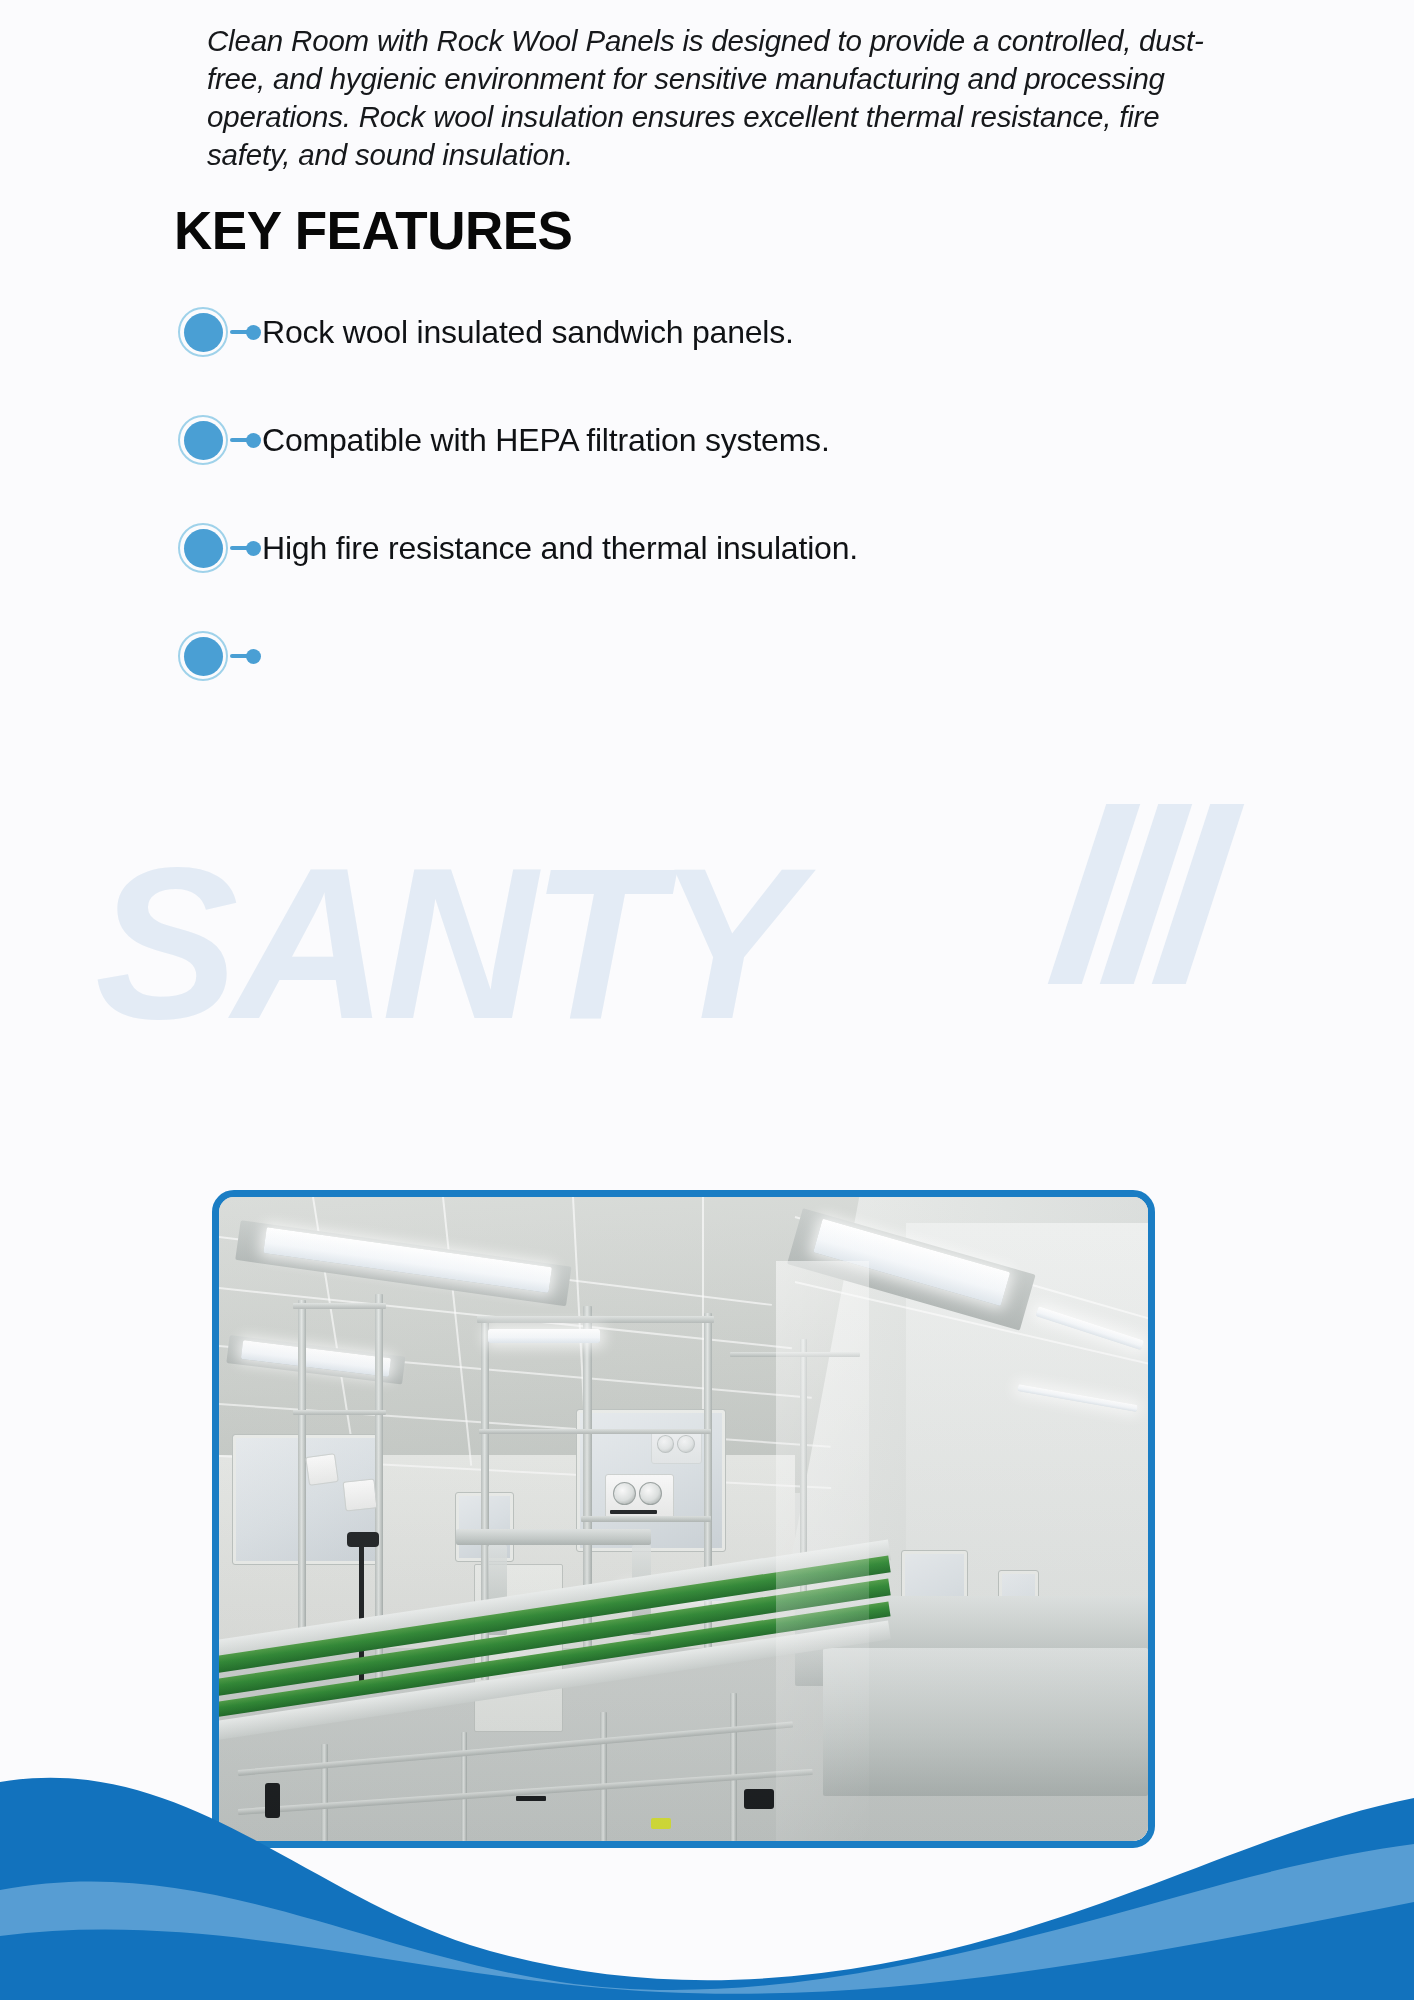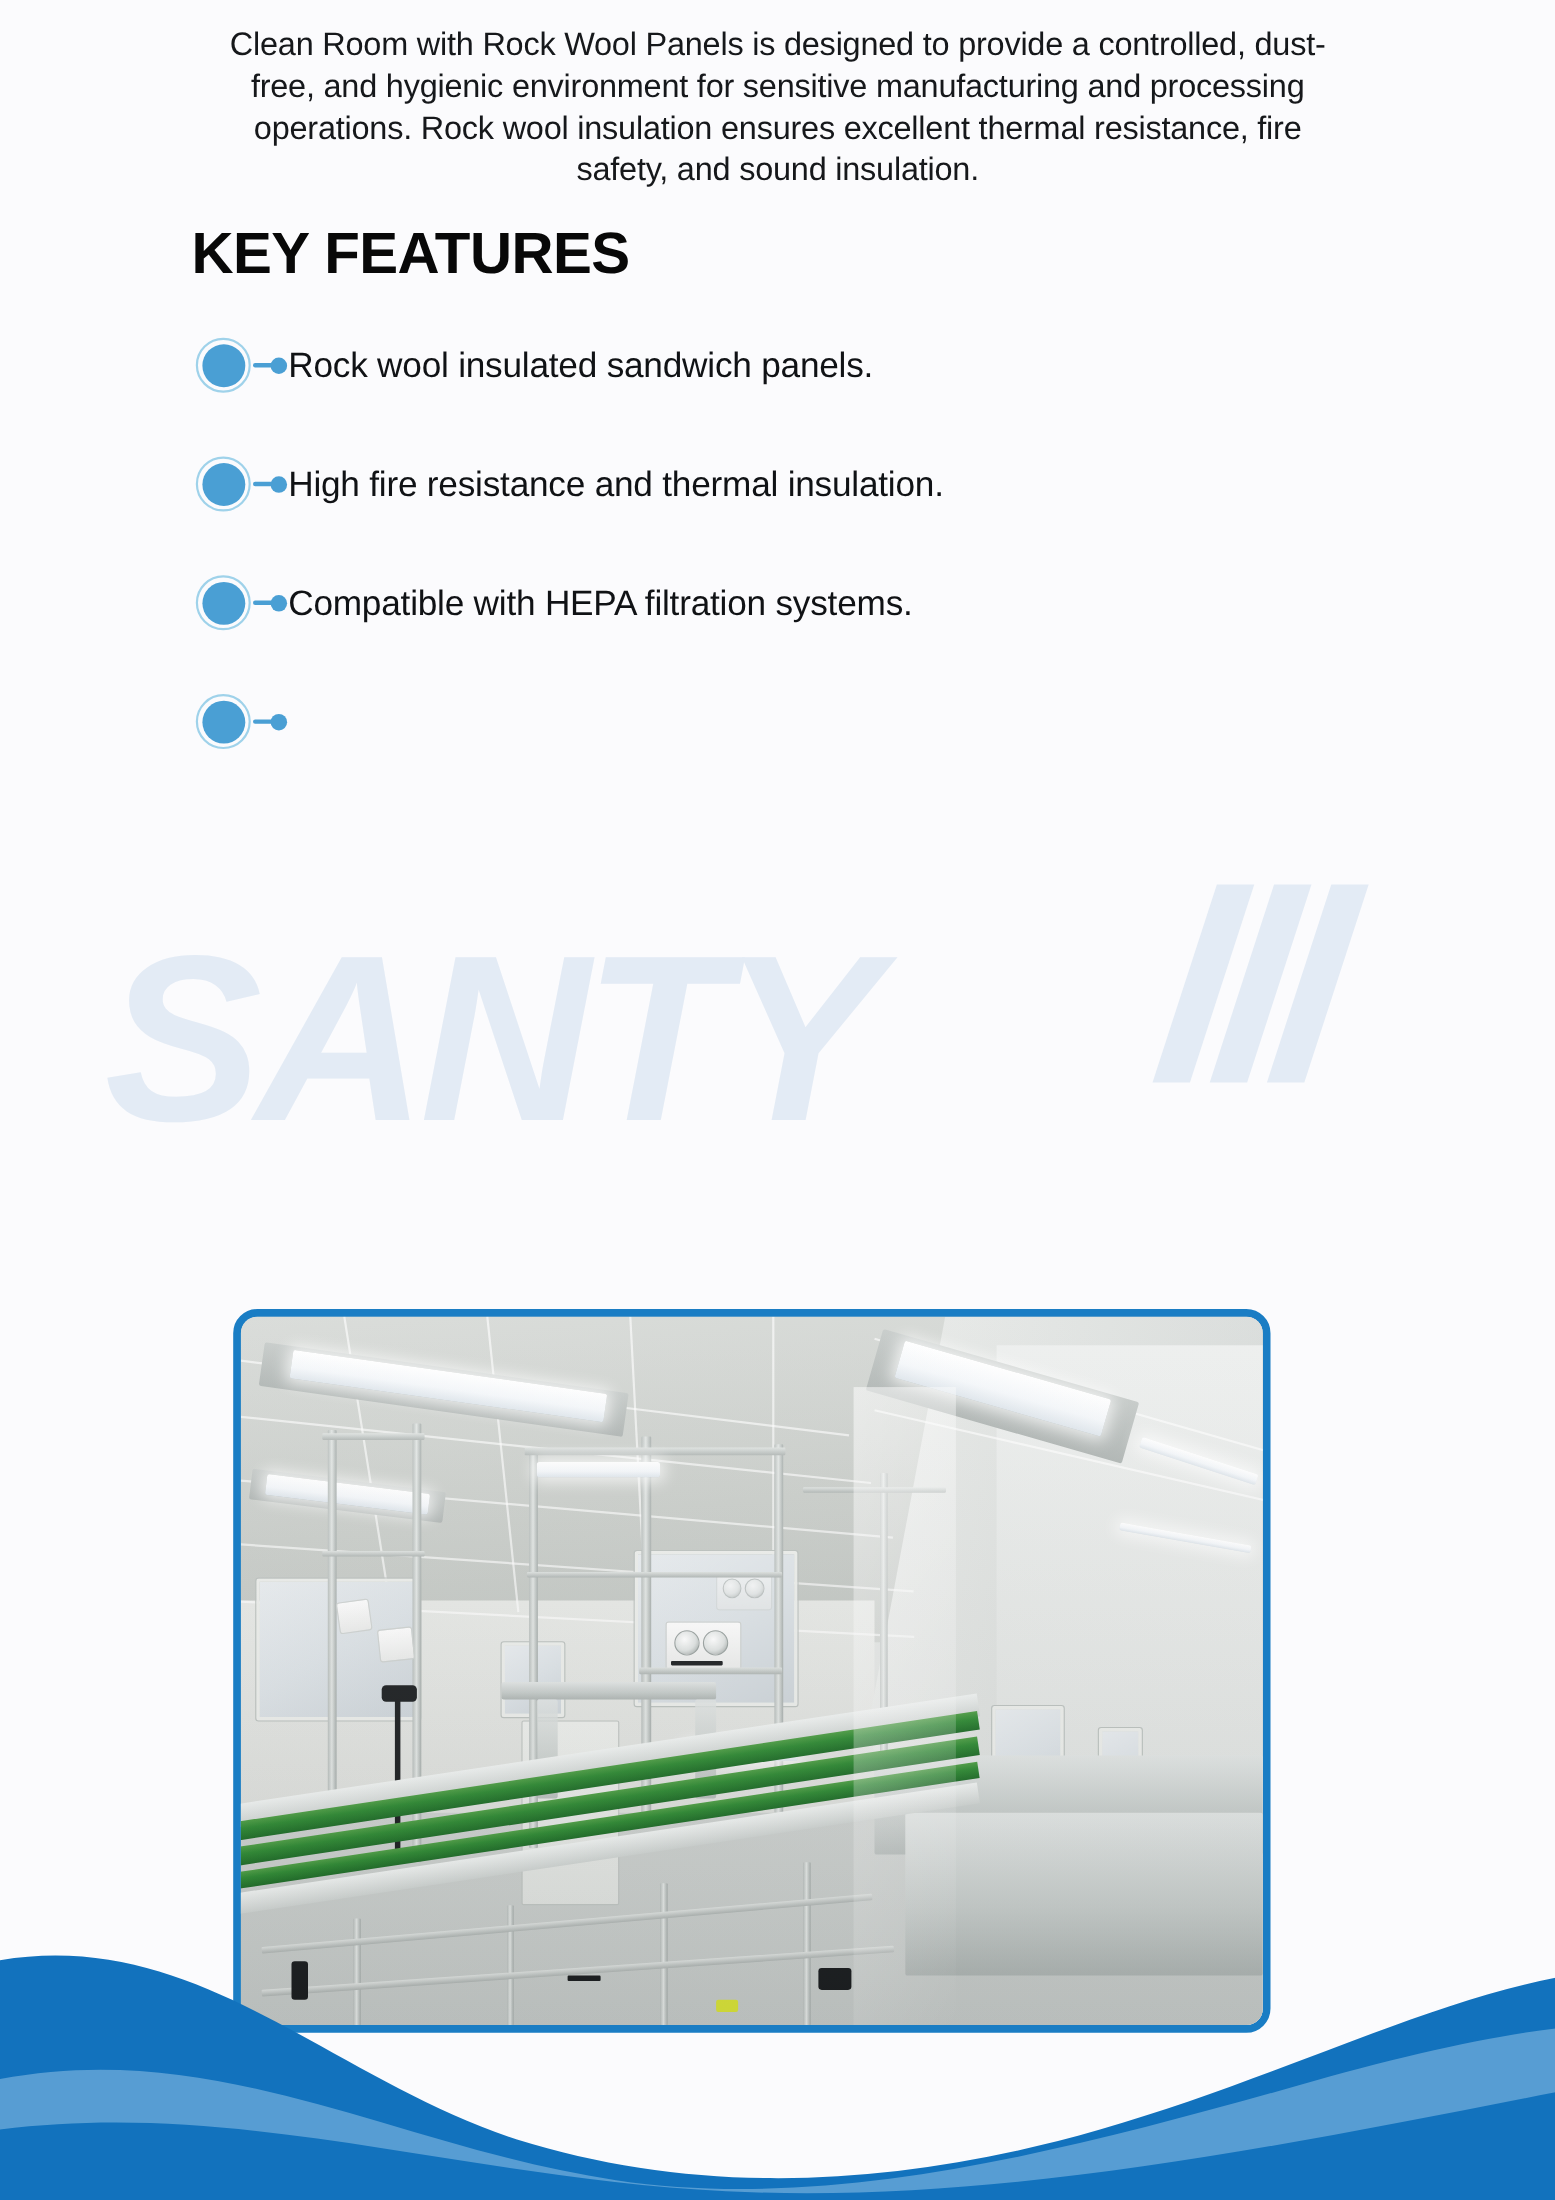--- a/index.html
+++ b/index.html
@@ -74,25 +74,26 @@
     line-height:76px;
     letter-spacing:-0.5px;
     color:#080808;
   }
 
   .intro {
     position:relative;
     z-index:2;
     margin:22px auto 0 auto;
     width:1000px;
-    text-align:center;
+    text-align:left;
     font-size:29.5px;
     line-height:38px;
     color:#16181b;
     letter-spacing:-0.2px;
+    font-style:italic;
   }
 
   .section-heading {
     position:relative;
     z-index:2;
     margin:28px 0 0 174px;
     font-weight:bold;
     font-size:53px;
     line-height:58px;
     letter-spacing:-0.5px;
@@ -309,30 +310,30 @@
       </span>
       <span class="feature-text">Rock wool insulated sandwich panels.</span>
     </li>
     <li class="feature-item">
       <span class="feature-marker">
         <span class="marker-ring"></span>
         <span class="marker-dot-big"></span>
         <span class="marker-line"></span>
         <span class="marker-dot-small"></span>
       </span>
-      <span class="feature-text">High fire resistance and thermal insulation.</span>
+      <span class="feature-text">Compatible with HEPA filtration systems.</span>
     </li>
     <li class="feature-item">
       <span class="feature-marker">
         <span class="marker-ring"></span>
         <span class="marker-dot-big"></span>
         <span class="marker-line"></span>
         <span class="marker-dot-small"></span>
       </span>
-      <span class="feature-text">Compatible with HEPA filtration systems.</span>
+      <span class="feature-text">High fire resistance and thermal insulation.</span>
     </li>
     <li class="feature-item">
       <span class="feature-marker">
         <span class="marker-ring"></span>
         <span class="marker-dot-big"></span>
         <span class="marker-line"></span>
         <span class="marker-dot-small"></span>
       </span>
     </li>
   </ul>

